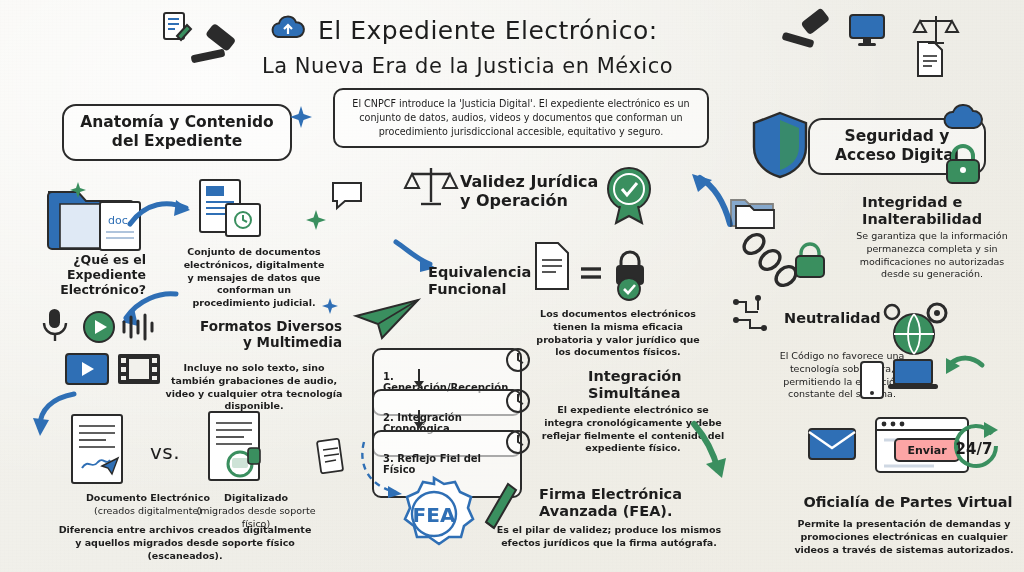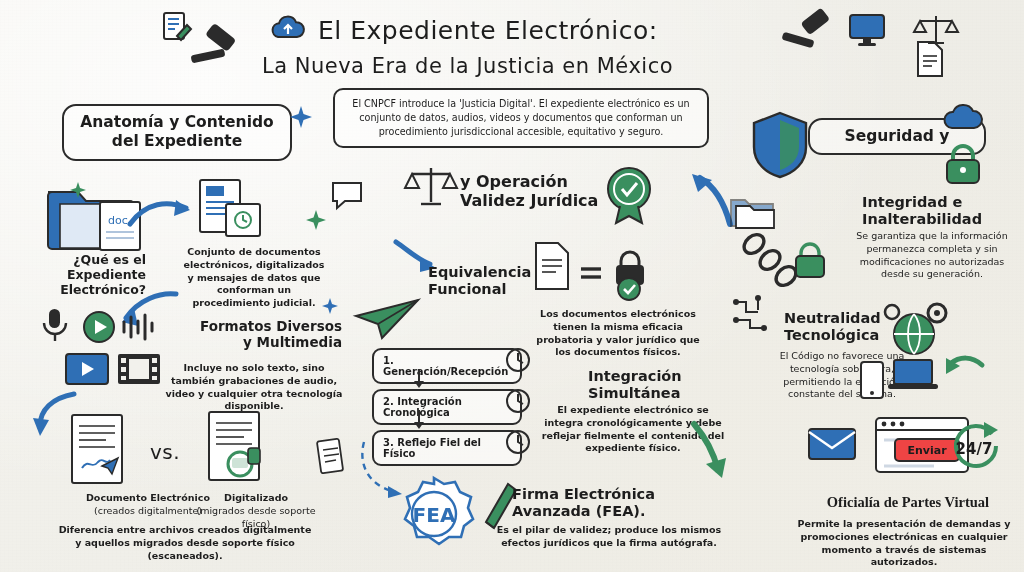--- a/index.html
+++ b/index.html
@@ -43,21 +43,21 @@
   .cap{font-size:9.5px;line-height:1.35;text-align:center;font-weight:bold;}
   .sub{font-weight:bold;font-size:13.5px;line-height:1.2;text-align:right;}
   .sub-l{font-weight:bold;font-size:14.5px;line-height:1.2;}
   .note{
     border:2px solid #2b2b2b;border-radius:10px;
     padding:7px 10px;font-size:9.6px;line-height:1.45;text-align:center;
     background:rgba(255,255,255,.55);
   }
   .step{
     border:2px solid #2b2b2b;border-radius:9px;
-    padding:5px 9px;font-size:10px;font-weight:bold;
+    padding:21px 9px;font-size:10px;font-weight:bold;
     background:rgba(255,255,255,.6);
     display:flex;align-items:center;gap:6px;
   }
   svg{overflow:visible;display:block;}
 </style>
 </head>
 <body>
 
 <div class="paper"></div>
 <div class="grain"></div>
@@ -145,21 +145,21 @@
     <rect x="4" y="4" width="40" height="52" rx="2" fill="#fff" stroke="#2b2b2b" stroke-width="2"></rect>
     <rect x="10" y="10" width="18" height="10" fill="#2f6fb5"></rect>
     <line x1="10" y1="26" x2="38" y2="26" stroke="#2f6fb5" stroke-width="2"></line>
     <line x1="10" y1="32" x2="38" y2="32" stroke="#2f6fb5" stroke-width="2"></line>
     <line x1="10" y1="38" x2="30" y2="38" stroke="#2f6fb5" stroke-width="2"></line>
     <rect x="30" y="28" width="34" height="32" rx="2" fill="#fff" stroke="#2b2b2b" stroke-width="2"></rect>
     <circle cx="47" cy="44" r="8" fill="none" stroke="#3a8f5f" stroke-width="2"></circle>
     <path d="M47 39 v5 l4 2" stroke="#3a8f5f" stroke-width="2" fill="none"></path>
   </svg>
 </div>
-<div class="abs cap" style="left:182px;top:246px;width:144px;">Conjunto de documentos electrónicos, digitalizados y mensajes de datos que conforman un procedimiento judicial.</div>
+<div class="abs cap" style="left:182px;top:246px;width:144px;">Conjunto de documentos electrónicos, digitalmente y mensajes de datos que conforman un procedimiento judicial.</div>
 
 <div class="abs" style="left:128px;top:196px;">
   <svg width="70" height="40" viewBox="0 0 70 40">
     <path d="M2 28 C18 6, 40 4, 58 12" stroke="#2f6fb5" stroke-width="5" fill="none" stroke-linecap="round"></path>
     <path d="M48 4 L62 14 L46 20 Z" fill="#2f6fb5"></path>
   </svg>
 </div>
 
 <div class="abs" style="left:116px;top:288px;">
   <svg width="70" height="42" viewBox="0 0 70 42">
@@ -272,22 +272,22 @@
 <div class="abs" style="left:404px;top:164px;">
   <svg width="54" height="48" viewBox="0 0 54 48">
     <line x1="27" y1="4" x2="27" y2="38" stroke="#2b2b2b" stroke-width="2.4"></line>
     <line x1="8" y1="10" x2="46" y2="10" stroke="#2b2b2b" stroke-width="2.4"></line>
     <path d="M1 24 L8 10 L15 24 Z" fill="none" stroke="#2b2b2b" stroke-width="2"></path>
     <path d="M39 24 L46 10 L53 24 Z" fill="none" stroke="#2b2b2b" stroke-width="2"></path>
     <line x1="17" y1="40" x2="37" y2="40" stroke="#2b2b2b" stroke-width="2.4"></line>
   </svg>
 </div>
 <div class="abs sub-l" style="left:460px;top:172px;width:150px;font-size:16px;">
+  <div>Validez Jurídica</div>
   <div>y Operación</div>
-  <div>Validez Jurídica</div>
 </div>
 <div class="abs" style="left:600px;top:164px;">
   <svg width="58" height="62" viewBox="0 0 58 62">
     <circle cx="29" cy="25" r="21" fill="#3a8f5f" stroke="#2b2b2b" stroke-width="2"></circle>
     <circle cx="29" cy="25" r="15" fill="none" stroke="#fff" stroke-width="2"></circle>
     <path d="M22 25 l5 6 l10 -12" stroke="#fff" stroke-width="3" fill="none"></path>
     <path d="M20 42 l-4 17 l13 -7 l13 7 l-4 -17" fill="#3a8f5f" stroke="#2b2b2b" stroke-width="2"></path>
   </svg>
 </div>
 
@@ -397,21 +397,21 @@
     <circle cx="48" cy="40" r="22" fill="none" stroke="#2f6fb5" stroke-width="2.4"></circle>
     <text x="48" y="48" text-anchor="middle" font-size="20" font-weight="bold" font-family="DejaVu Sans" fill="#2f6fb5">FEA</text>
   </svg>
 </div>
 <div class="abs" style="left:480px;top:476px;">
   <svg width="40" height="54" viewBox="0 0 40 54">
     <path d="M6 46 L28 8 L36 14 L14 52 Z" fill="#3a8f5f" stroke="#2b2b2b" stroke-width="2"></path>
     <path d="M6 46 L14 52" stroke="#2b2b2b" stroke-width="2"></path>
   </svg>
 </div>
-<div class="abs sub-l" style="left:512px;top:486px;width:160px;">
+<div class="abs sub-l" style="left:539px;top:486px;width:160px;">
   <div>Firma Electrónica</div>
   <div>Avanzada (FEA).</div>
 </div>
 <div class="abs cap" style="left:496px;top:524px;width:226px;">Es el pilar de validez; produce los mismos efectos jurídicos que la firma autógrafa.</div>
 
 <div class="abs" style="left:70px;top:182px;">
   <svg width="16" height="16" viewBox="0 0 16 16">
       <path d="M8 0 L10 6 L16 8 L10 10 L8 16 L6 10 L0 8 L6 6 Z" fill="#3a8f5f"></path>
     </svg>
 </div>
@@ -449,20 +449,21 @@
 </div>
 
 <div class="abs" style="left:748px;top:110px;">
   <svg width="64" height="70" viewBox="0 0 64 70">
     <path d="M32 3 L58 13 v24 c0 16 -12 26 -26 30 C18 63 6 53 6 37 V13 Z" fill="#2f6fb5" stroke="#2b2b2b" stroke-width="2.4"></path>
     <path d="M32 10 L51 18 v19 c0 12 -9 20 -19 23 Z" fill="#3a8f5f" opacity=".85"></path>
   </svg>
 </div>
 <div class="abs box-title" style="left:808px;top:118px;width:146px;">
   <div>Seguridad y</div>
+  <div>Acceso Digital</div>
 </div>
 <div class="abs" style="left:940px;top:100px;">
   <svg width="48" height="34" viewBox="0 0 48 34">
     <path d="M12 28 a8 8 0 0 1 1 -16 a11 11 0 0 1 20 -1 a7.5 7.5 0 0 1 1 17 Z" fill="#2f6fb5" stroke="#2b2b2b" stroke-width="2"></path>
   </svg>
 </div>
 <div class="abs" style="left:942px;top:142px;">
   <svg width="42" height="44" viewBox="0 0 42 44">
     <path d="M11 19 v-5 a10 10 0 0 1 20 0 v5" fill="none" stroke="#3a8f5f" stroke-width="4"></path>
     <rect x="5" y="18" width="32" height="23" rx="5" fill="#3a8f5f" stroke="#2b2b2b" stroke-width="2"></rect>
@@ -492,21 +493,20 @@
 </div>
 <div class="abs" style="left:792px;top:240px;">
   <svg width="36" height="40" viewBox="0 0 36 40">
     <path d="M9 17 v-4 a9 9 0 0 1 18 0 v4" fill="none" stroke="#3a8f5f" stroke-width="3.4"></path>
     <rect x="4" y="16" width="28" height="21" rx="4" fill="#3a8f5f" stroke="#2b2b2b" stroke-width="2"></rect>
   </svg>
 </div>
 
 <div class="abs sub-l" style="left:784px;top:310px;width:140px;">
   <div>Neutralidad</div>
-  <div>Tecnológica</div>
 </div>
 <div class="abs cap" style="left:760px;top:350px;width:164px;font-weight:normal;">El Código no favorece una tecnología sobre otra, permitiendo la evolución constante del sistema.</div>
 <div class="abs" style="left:730px;top:292px;">
   <svg width="46" height="44" viewBox="0 0 46 44">
     <g stroke="#2b2b2b" stroke-width="2" fill="none">
       <path d="M6 10 h10 v10 h12"></path>
       <path d="M6 28 h14 v8 h14"></path>
       <path d="M28 6 v12"></path>
     </g>
     <circle cx="6" cy="10" r="3" fill="#2b2b2b"></circle>
@@ -553,22 +553,22 @@
   <svg width="96" height="58" viewBox="0 0 96 58">
     <rect x="2" y="2" width="92" height="54" rx="4" fill="#fff" stroke="#2b2b2b" stroke-width="2"></rect>
     <line x1="2" y1="14" x2="94" y2="14" stroke="#2b2b2b" stroke-width="2"></line>
     <circle cx="10" cy="8" r="2.4" fill="#2b2b2b"></circle>
       <circle cx="19" cy="8" r="2.4" fill="#2b2b2b"></circle>
       <circle cx="28" cy="8" r="2.4" fill="#2b2b2b"></circle>
     <line x1="10" y1="24" x2="84" y2="24" stroke="#cfd8e3" stroke-width="3"></line>
     <line x1="10" y1="50" x2="60" y2="50" stroke="#cfd8e3" stroke-width="3"></line>
   </svg>
 </div>
-<div class="abs" style="left:894px;top:438px;width:62px;height:20px;border:2px solid #2b2b2b;border-radius:5px;background:#ef4444;display:flex;align-items:center;justify-content:center;font-size:11px;font-weight:bold;">Enviar</div>
+<div class="abs" style="left:894px;top:438px;width:62px;height:20px;border:2px solid #2b2b2b;border-radius:5px;background:#fca5a5;display:flex;align-items:center;justify-content:center;font-size:11px;font-weight:bold;">Enviar</div>
 <div class="abs" style="left:946px;top:418px;">
   <svg width="56" height="56" viewBox="0 0 56 56">
     <path d="M46 16 a20 20 0 1 0 4 12" fill="none" stroke="#3a8f5f" stroke-width="4"></path>
     <path d="M38 4 L52 12 L38 20 Z" fill="#3a8f5f"></path>
     <text x="28" y="36" text-anchor="middle" font-size="15" font-weight="bold" font-family="DejaVu Sans" fill="#1d1d1d">24/7</text>
   </svg>
 </div>
-<div class="abs sub-l" style="left:800px;top:494px;width:216px;text-align:center;font-family:Liberation Serif, serif;">Oficialía de Partes Virtual</div>
-<div class="abs cap" style="left:790px;top:518px;width:228px;font-weight:bold;">Permite la presentación de demandas y promociones electrónicas en cualquier momento a través de sistemas autorizados.</div>
+<div class="abs sub-l" style="left:800px;top:494px;width:216px;text-align:center;">Oficialía de Partes Virtual</div>
+<div class="abs cap" style="left:790px;top:518px;width:228px;font-weight:bold;">Permite la presentación de demandas y promociones electrónicas en cualquier videos a través de sistemas autorizados.</div>
 
 </body></html>

